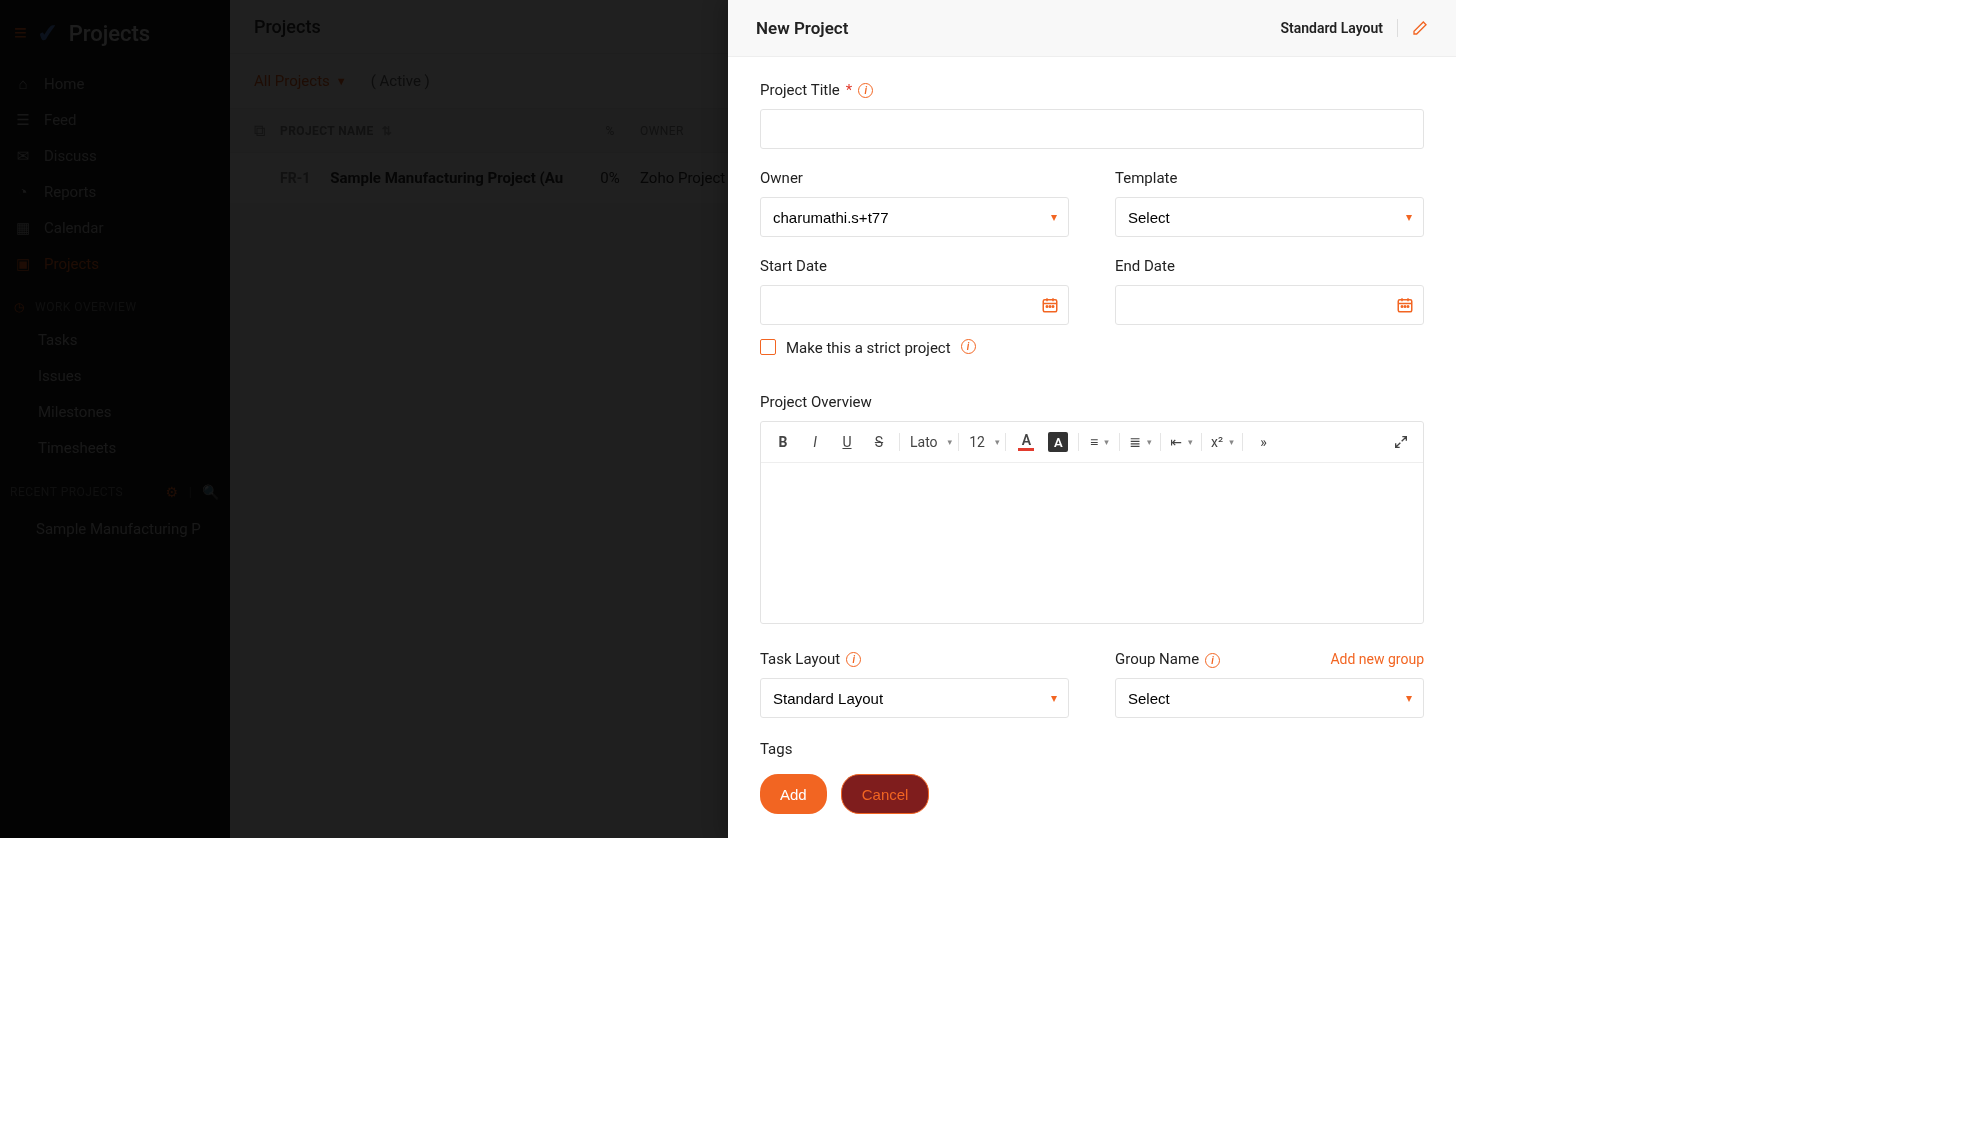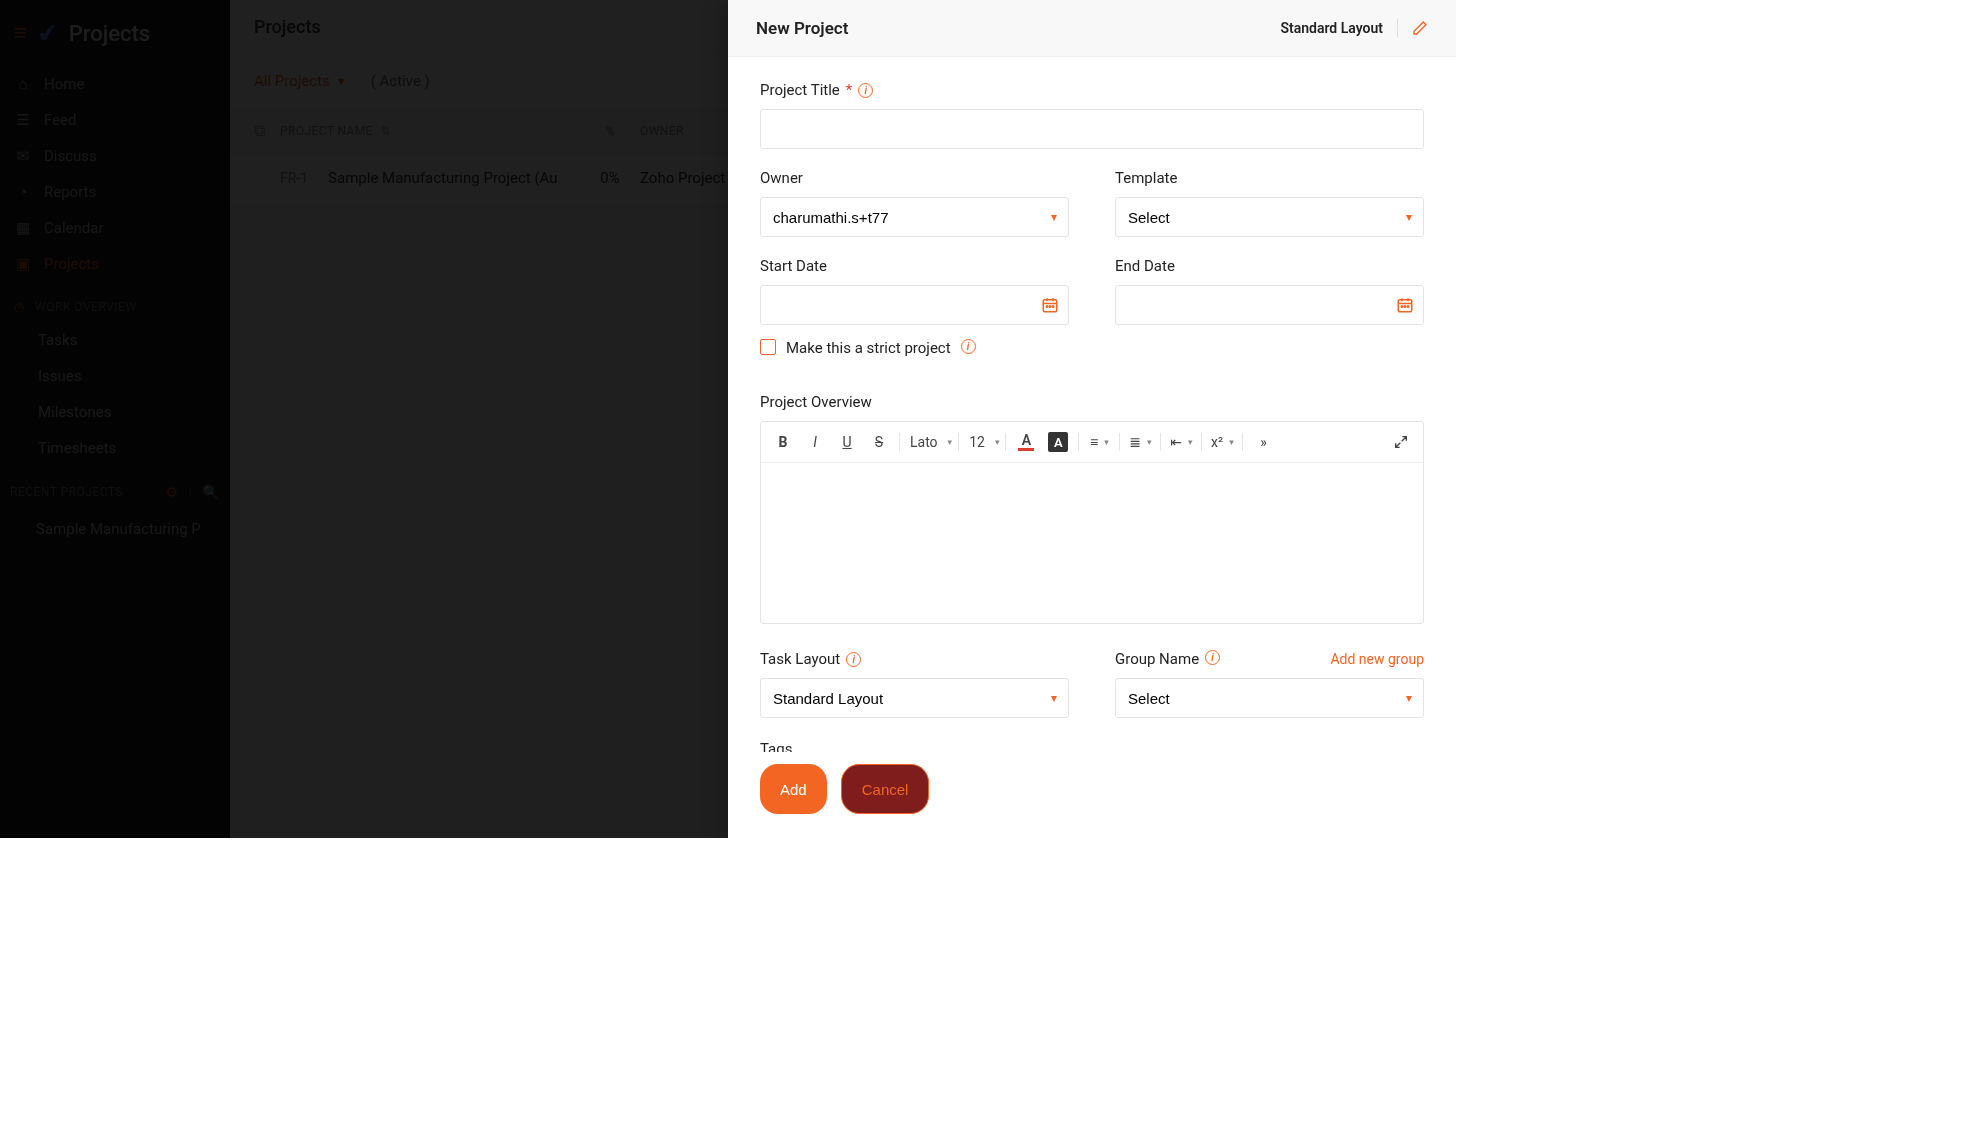--- a/index.html
+++ b/index.html
@@ -112,21 +112,21 @@
 .table-header {
   display: flex;
   align-items: center;
   padding: 12px 24px;
   font-size: 12px;
   letter-spacing: 0.4px;
   color: #8a8a8a;
   border-bottom: 1px solid #eee;
 }
 .col-handle { width: 26px; color: #999; font-size: 16px; }
-.col-name { flex: 0 0 300px; display: inline-flex; align-items: center; gap: 8px; }
+.col-name { flex: 0 0 300px; display: inline-flex; align-items: center; gap: 8px; font-weight: bold; }
 .col-pct { flex: 0 0 60px; text-align: center; }
 .col-owner { flex: 0 0 140px; }
 
 .table-row {
   display: flex;
   align-items: center;
   padding: 16px 24px;
   background: #fff;
   font-size: 15px;
   color: #333;
@@ -274,21 +274,21 @@
 }
 .rte-expand { margin-left: auto; }
 .font-name { font-size: 14px; padding: 0 4px; }
 
 .btn-row {
   padding: 12px 32px 24px 32px;
   display: flex;
   gap: 14px;
 }
 .btn {
-  height: 50px;
+  height: 40px;
   padding: 0 20px;
   border-radius: 18px;
   font-size: 15px;
   display: inline-flex;
   align-items: center;
   justify-content: center;
   cursor: pointer;
 }
 .btn-primary { background: #f26522; color: #fff; border: none; }
 .btn-secondary { background: #7f1d1d; color: #f26522; border: 1.5px solid #f26522; }
@@ -532,21 +532,21 @@
           <span>Task Layout</span>
           <span class="info-i">i</span>
         </div>
         <div class="select-box">
           <input class="input" readonly="" value="Standard Layout" style="">
           <span class="chev">▾</span>
         </div>
       </div>
       <div>
         <div class="form-label group-label-row">
-          <span style="display:inline-flex;align-items:flex-start;gap:6px;">
+          <span style="display:inline-flex;align-items:flex-end;gap:6px;">
             <span>Group Name</span>
             <span class="info-i">i</span>
           </span>
           <span class="link-orange">Add new group</span>
         </div>
         <div class="select-box">
           <input class="input" readonly="" value="Select" style="">
           <span class="chev">▾</span>
         </div>
       </div>

